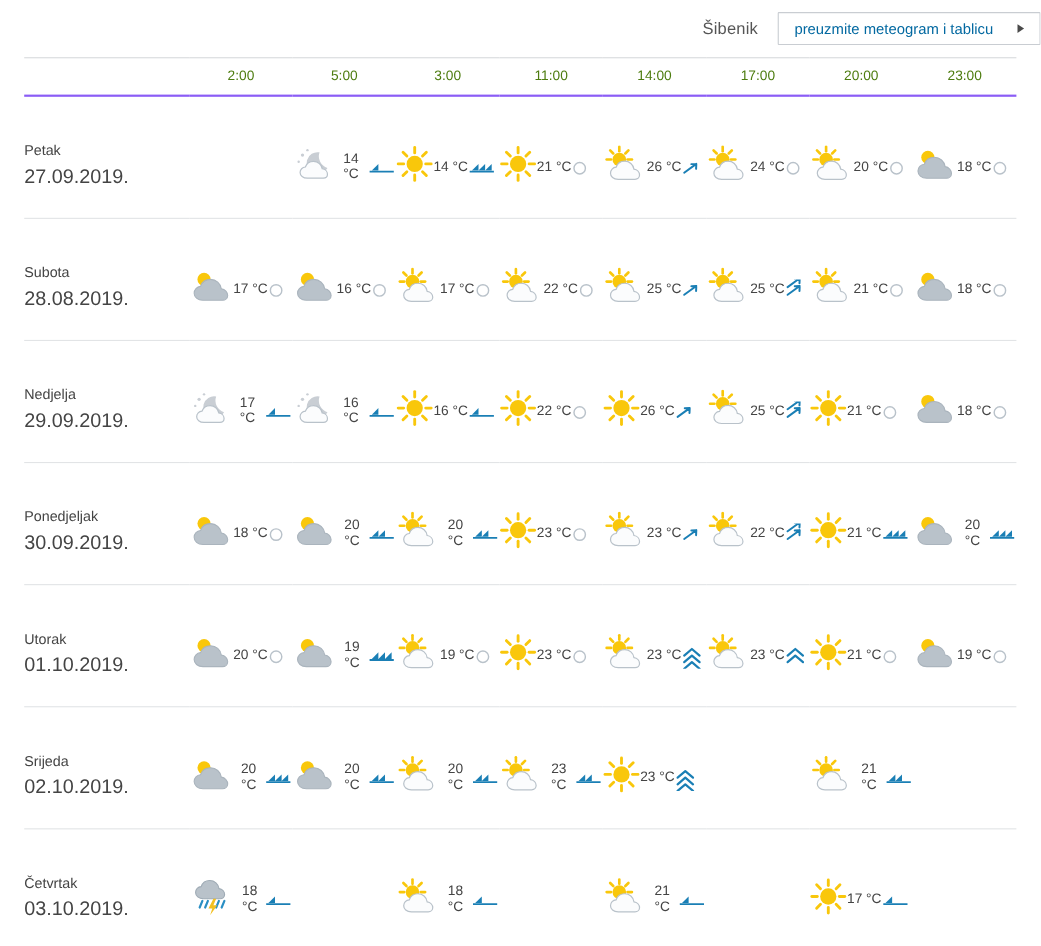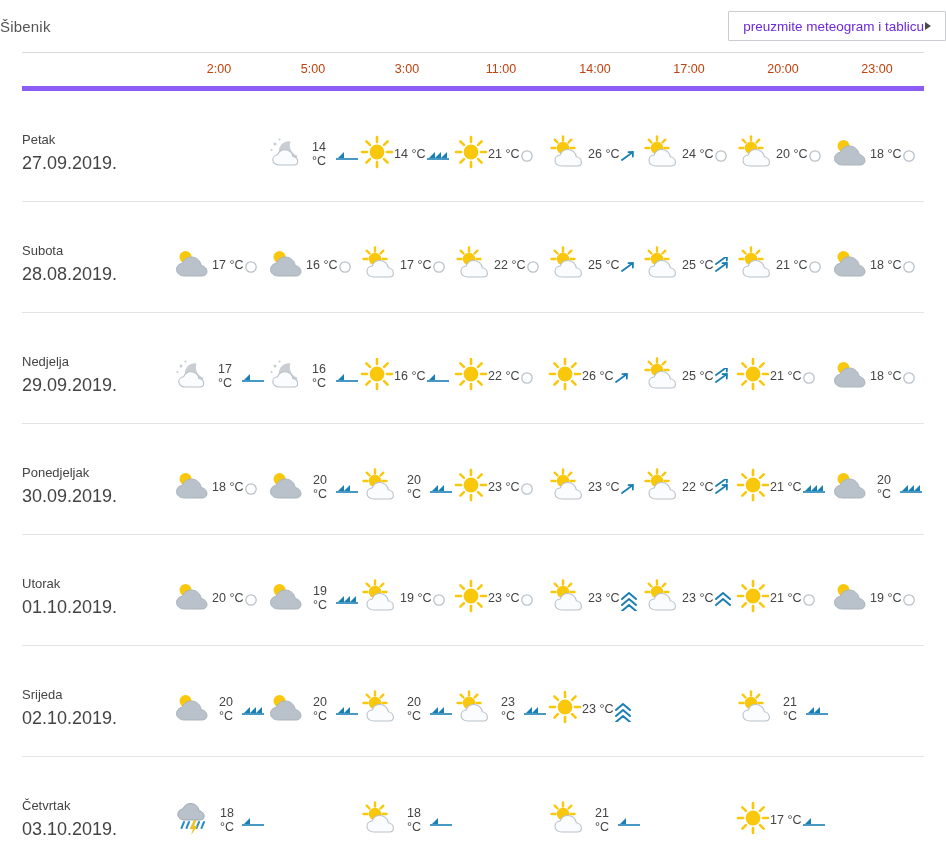--- a/index.html
+++ b/index.html
@@ -11,38 +11,38 @@
     color: #444;
     overflow: hidden;
   }
   #app { width: 946px; height: 860px; position: relative; }
 
   
   .header {
     height: 52px;
     display: flex;
     align-items: center;
-    justify-content: space-between;
+    justify-content: flex-end;
     gap: 18px;
   }
   .city-name {
     font-size: 15px;
     color: #555;
     letter-spacing: .2px;
   }
   .meteogram-btn {
     display: inline-flex;
     align-items: center;
-    gap: 1px;
+    gap: 22px;
     height: 30px;
     padding: 0 14px;
     border: 1px solid #c9cdd2;
     border-radius: 1px;
     background: #fff;
-    color: #6d28d9;
+    color: #0369a1;
     font-size: 13.5px;
     cursor: pointer;
     white-space: nowrap;
   }
   .meteogram-btn .caret {
     width: 0; height: 0;
     border-left: 6px solid #4a4a4a;
     border-top: 4px solid transparent;
     border-bottom: 4px solid transparent;
   }
@@ -53,25 +53,25 @@
     width: 902px;
     border-collapse: collapse;
     table-layout: fixed;
   }
   table.fc col.daycol { width: 150px; }
   table.fc col.hrcol  { width: 94px; }
 
   thead th {
     font-weight: normal;
     font-size: 12.5px;
-    color: #c2410c;
+    color: #4d7c0f;
     padding: 9px 0 10px 0;
     text-align: center;
     border-top: 1px solid #d8dadc;
-    border-bottom: 5px solid #8b5cf6;
+    border-bottom: 2px solid #8b5cf6;
   }
   thead th.dayhead { border-top: 1px solid #d8dadc; }
 
   tbody tr.dayrow td {
     border-bottom: 1px solid #e2e4e6;
     vertical-align: top;
     padding: 0;
   }
   tbody tr.dayrow:last-child td { border-bottom: 1px solid #e2e4e6; }
 

